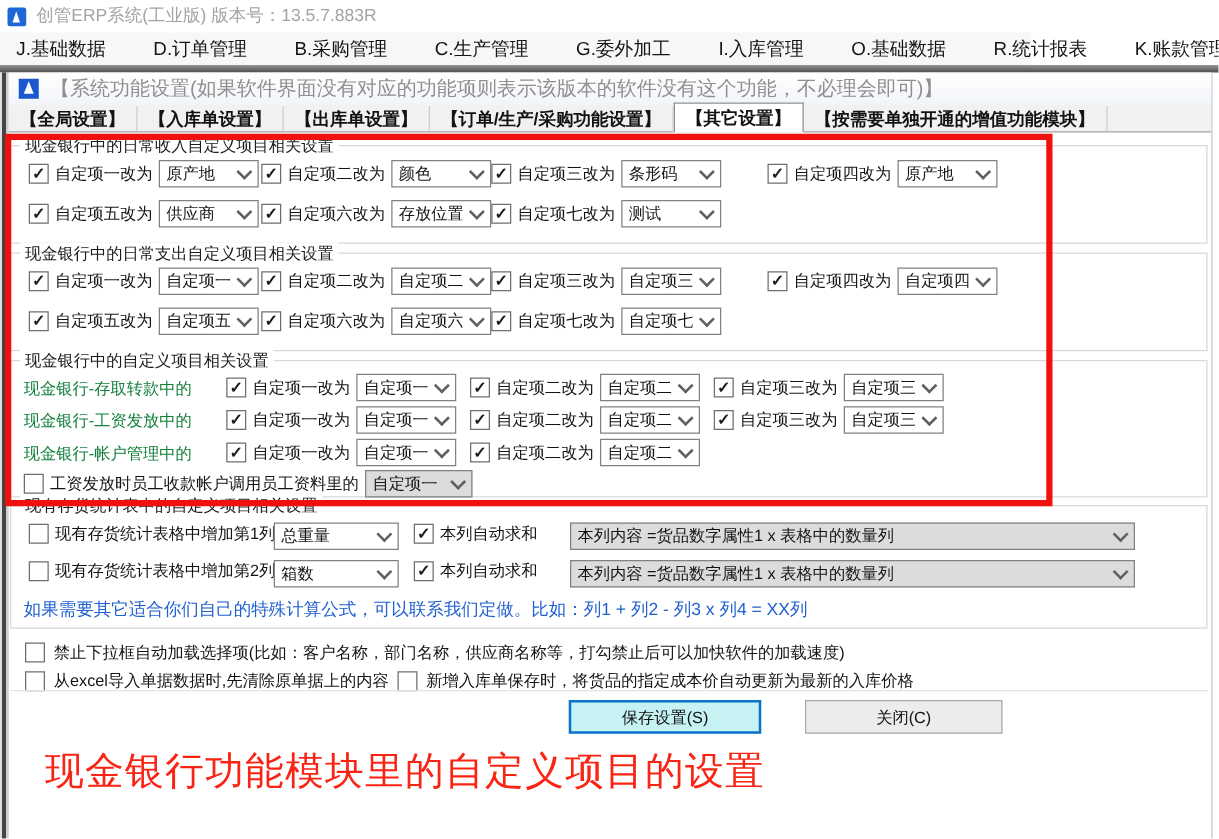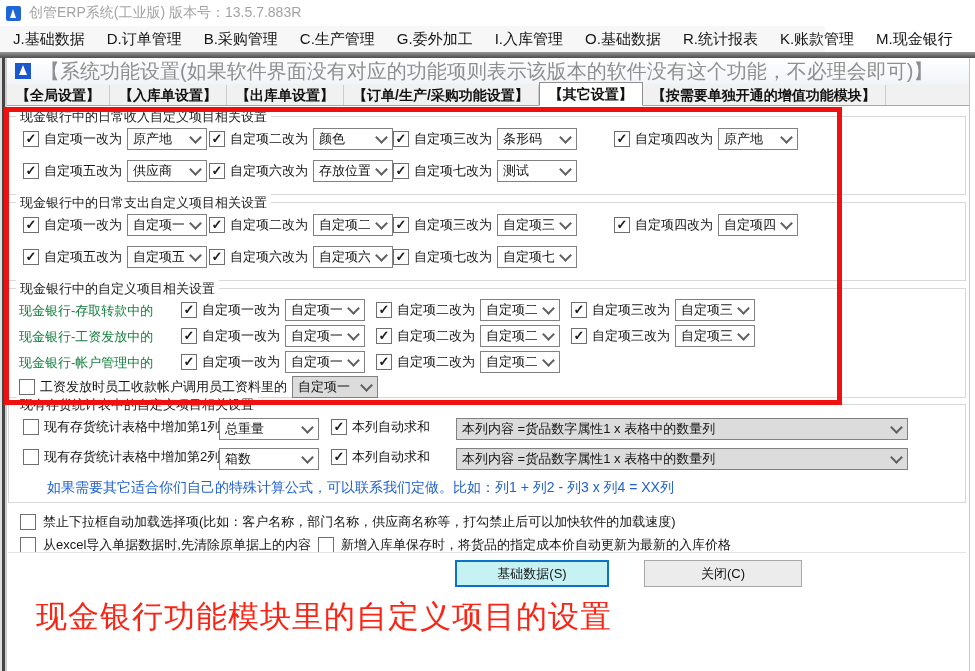--- a/index.html
+++ b/index.html
@@ -9,38 +9,38 @@
   
   .os-titlebar{position:absolute;left:0;top:0;width:788px;height:26px;background:#fff;
                display:flex;align-items:center;padding-left:6px;box-sizing:border-box;}
   .app-ico{width:15px;height:15px;background:#1f66d6;border-radius:2px;position:relative;margin-right:8px;flex:none;}
   .app-ico::after{content:"";position:absolute;left:4px;top:3px;border-left:3px solid transparent;
                   border-right:3px solid transparent;border-bottom:9px solid #fff;}
   .os-title{color:#a3a3a3;font-size:14px;white-space:nowrap;}
 
   
   .menubar{position:absolute;left:0;top:26px;width:825px;height:26px;background:#f7f7f7;
-           display:flex;align-items:center;padding-left:2px;box-sizing:border-box;}
+           display:flex;align-items:center;padding-left:2px;box-sizing:border-box;gap:16px;}
   .menu-item{font-size:15px;color:#141414;padding:0 11px;white-space:nowrap;cursor:default;}
 
   
   .mdi-top{position:absolute;left:0;top:52px;width:975px;height:6px;
            background:linear-gradient(#979797,#4d4d4d);}
   .mdi-left{position:absolute;left:0;top:58px;width:7px;height:613px;
             background:linear-gradient(to right,#e0e0e0 0 2px,#454545 2px 5px,#cfcfcf 5px);}
   .mdi-right{position:absolute;left:969px;top:58px;width:1px;height:613px;background:#c6c6c6;}
 
   
   .dialog-bar{position:absolute;left:7px;top:58px;width:962px;height:26px;
               background:linear-gradient(#ffffff,#f1f4f9);display:flex;align-items:center;
               padding-left:8px;box-sizing:border-box;}
   .dlg-ico{width:16px;height:16px;background:#1b57cf;margin-right:9px;position:relative;flex:none;}
   .dlg-ico::after{content:"";position:absolute;left:4px;top:2px;border-left:4px solid transparent;
                   border-right:4px solid transparent;border-bottom:10px solid #fff;}
-  .dlg-title{font-size:20px;color:#8f8f8f;white-space:nowrap;}
+  .dlg-title{font-size:16px;color:#8f8f8f;white-space:nowrap;}
 
   
   .tabstrip{position:absolute;left:7px;top:84px;width:962px;height:21px;background:#f1f1f1;
             border-bottom:1px solid #a6a6a6;display:flex;align-items:flex-end;box-sizing:content-box;}
   .tab{height:20px;line-height:20px;font-size:14px;font-weight:700;color:#121212;
        padding:0 9px;border-right:1px solid #cdcdcd;white-space:nowrap;cursor:default;}
   .tab.active{background:#fff;border:1px solid #8f8f8f;border-bottom:1px solid #fff;
               height:22px;line-height:22px;margin-bottom:-1px;z-index:2;text-align:right;}
 
   
@@ -73,21 +73,21 @@
 
   
   .sel{height:22px;border:1px solid #818181;background:#fff;display:inline-flex;align-items:center;
        justify-content:space-between;box-sizing:border-box;padding:0 6px 0 5px;flex:none;cursor:default;}
   .sel-val{font-size:13px;color:#141414;white-space:nowrap;overflow:hidden;}
   .chev{width:7px;height:7px;border-right:2px solid #5f5f5f;border-bottom:2px solid #5f5f5f;
         transform:rotate(45deg);margin-top:-3px;margin-left:7px;flex:none;}
   .sel.gray{background:#dcdcdc;}
   .w80{width:80px}.w86{width:86px}.w100{width:100px}.w452{width:452px}
 
-  .hint-blue{position:absolute;left:10px;top:74px;font-size:14px;color:#2061cf;white-space:nowrap;margin-left:28px;}
+  .hint-blue{position:absolute;left:10px;top:74px;font-size:14px;color:#2061cf;white-space:nowrap;}
 
   
   .opt{position:absolute;display:flex;align-items:center;gap:7px;}
   .o1{left:20px;top:513px}
   .o2{left:20px;top:536px}
   .o3{left:318px;top:536px}
   .divider{position:absolute;left:8px;top:552px;width:958px;height:1px;background:#e3e3e3;}
 
   
   .tip{position:absolute;left:14px;top:567px;font-size:13px;font-weight:700;color:#ff7d00;white-space:nowrap;}
@@ -471,20 +471,20 @@
     <span class="cb"></span>
     <span class="lbl">新增入库单保存时，将货品的指定成本价自动更新为最新的入库价格</span>
   </div>
   <div class="opt o2">
     <span class="cb"></span>
     <span class="lbl">从excel导入单据数据时,先清除原单据上的内容</span>
   </div>
 
   <div class="divider"></div>
 
-  <div class="btn btn-save">基础数据(S)</div>
+  <div class="btn btn-save">保存设置(S)</div>
   <div class="btn btn-close">关闭(C)</div>
 
   <span class="annotation">现金银行功能模块里的自定义项目的设置</span>
 
   <div class="redbox"></div>
 
 </div>
 
 </body></html>

